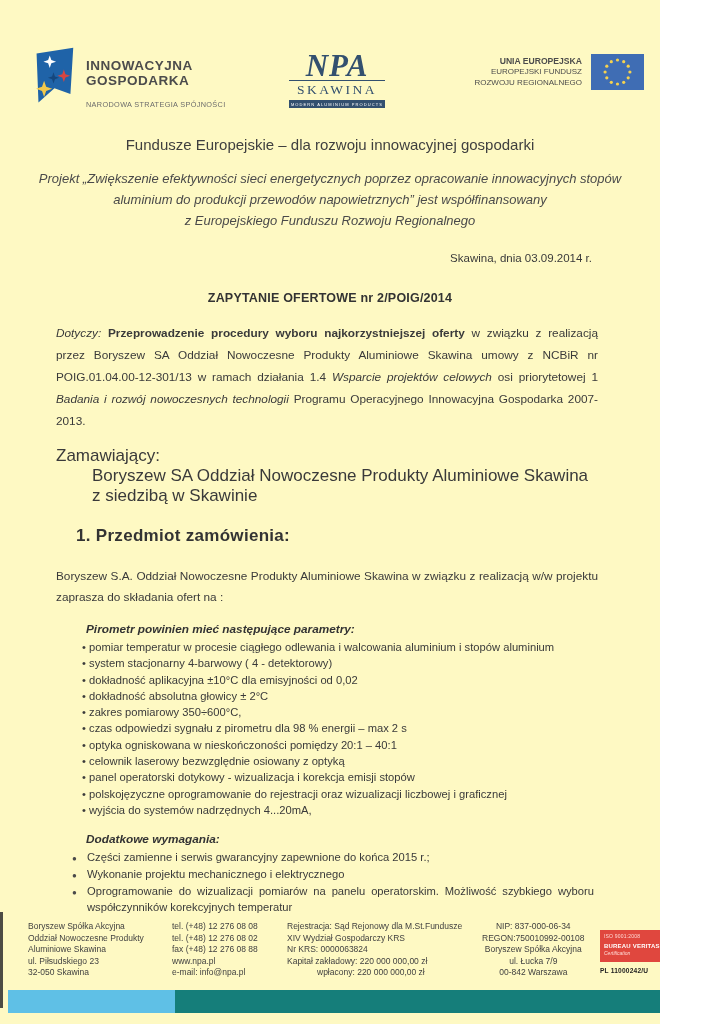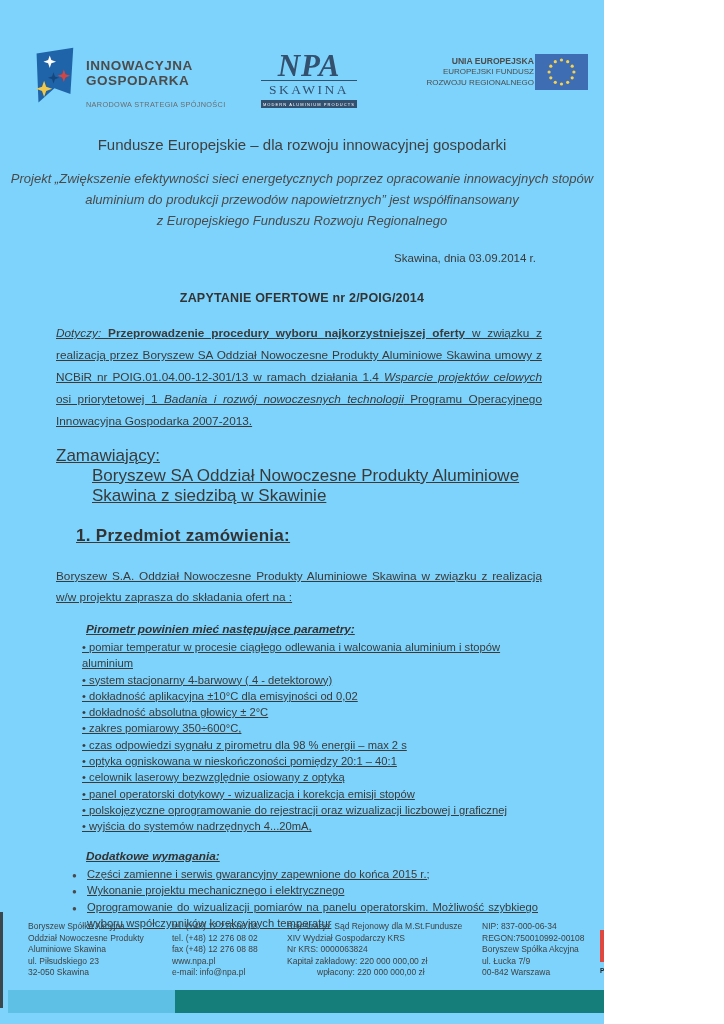--- a/index.html
+++ b/index.html
@@ -1,40 +1,40 @@
 <!DOCTYPE html>
 <html><head>
 <meta charset="utf-8">
 <style>
   html,body{margin:0;padding:0;background:#fff;}
   .page{
-    position:relative;width:604px;height:1024px;background:#7dd3fc;
+    position:relative;width:660px;height:1024px;background:#fef9c3;
     font-family:"Liberation Sans",sans-serif;color:#3a3a3a;overflow:hidden;
   }
   
   .logos{display:grid;grid-template-columns:1fr auto 1fr;align-items:flex-start;padding:46px 16px 0 30px;}
   .ig{display:flex;gap:9px;align-items:flex-start;}
   .ig-text{margin-top:12px;}
   .ig-name{font-weight:bold;font-size:13.5px;line-height:15px;color:#4c4c4c;letter-spacing:.5px;}
   .ig-sub{font-size:7.3px;color:#6b6b6b;margin-top:12px;letter-spacing:.35px;}
   .npa{text-align:center;margin-top:6px;}
   .npa-word{font-family:"Liberation Serif",serif;font-weight:bold;font-style:italic;font-size:31px;line-height:27px;color:#33506f;letter-spacing:1px;}
   .npa-skawina{font-family:"Liberation Serif",serif;font-size:13.5px;letter-spacing:2.5px;color:#33506f;border-top:1.5px solid #33506f;padding-top:1px;margin-top:1px;}
   .npa-bar{background:#33506f;color:#fff;font-size:4px;letter-spacing:1.1px;padding:1.5px 2px;margin-top:2px;white-space:nowrap;}
-  .eu{display:flex;gap:1px;justify-content:flex-end;align-items:flex-start;margin-top:8px;}
+  .eu{display:flex;gap:9px;justify-content:flex-end;align-items:flex-start;margin-top:8px;}
   .eu-text{text-align:right;color:#4c4c4c;margin-top:2px;}
   .eu-l1{font-weight:bold;font-size:8.6px;line-height:11px;}
   .eu-l2{font-size:8px;line-height:10.5px;}
   
   .doc-title{text-align:center;font-size:15px;margin-top:24px;color:#3f3f3f;}
   .project{font-style:italic;text-align:center;font-size:13px;line-height:21px;margin-top:15px;color:#4a4a4a;}
   .project span{display:block;}
   .date-line{text-align:right;padding-right:68px;margin-top:21px;font-size:11.5px;}
   .subject{font-weight:bold;text-align:center;font-size:12.5px;margin-top:27px;letter-spacing:.2px;color:#333;}
-  .content{padding:0 62px 0 56px;text-decoration:underline;}
+  .content{padding:0 62px 0 56px;}
   .dotyczy{margin-top:17px;text-align:justify;font-size:11.8px;line-height:22px;}
   .dotyczy .lbl{font-style:italic;}
   .dotyczy .b{font-weight:bold;}
   .dotyczy .i{font-style:italic;}
   .zam{margin-top:14px;font-size:17px;line-height:20px;}
   .zam-value{padding-left:36px;}
   .sec-heading{margin:20px 0 0 20px;font-size:17px;font-weight:bold;color:#333;letter-spacing:.3px;}
   .intro{margin-top:20px;text-align:justify;font-size:11.8px;line-height:21px;}
   .uklad{margin-top:15px;text-align:justify;font-size:11.8px;line-height:21px;}
   .uklad .b{font-weight:bold;}
@@ -45,21 +45,21 @@
   ul.dodatkowe li{position:relative;padding-left:15px;margin-bottom:1px;text-align:justify;padding-right:4px;}
   ul.dodatkowe li::before{content:"●";position:absolute;left:0;top:1px;font-size:8px;color:#4a4a4a;}
   
   .footer{position:absolute;left:0;top:916px;width:724px;height:75px;font-size:8.5px;line-height:11.6px;color:#3f3f3f;}
   .f-col{position:absolute;top:5px;}
   .f-col div{white-space:nowrap;}
   .f1{left:28px;}
   .f2{left:172px;}
   .f3{left:287px;}
   .f3 .indent{padding-left:30px;}
-  .f4{left:482px;}
+  .f4{left:482px;text-align:center;}
   .badge{position:absolute;left:600px;top:14px;width:78px;}
   .badge-red{position:relative;background:#e0473e;width:76px;height:32px;padding:3px 4px 0 4px;box-sizing:border-box;}
   .badge-red .t1{color:#ffd9d4;font-size:5px;line-height:7px;letter-spacing:.2px;}
   .badge-red .t2{color:#fff;font-weight:bold;font-size:6px;line-height:8px;margin-top:2px;letter-spacing:.2px;}
   .badge-red .t3{color:#ffd9d4;font-size:5px;line-height:7px;font-style:italic;}
   .seal{position:absolute;right:-24px;top:-9px;width:38px;height:48px;border-radius:50%;
         background:#1d1d1d;box-shadow:inset 0 0 0 3px #1d1d1d, inset 0 0 0 5px #e8e8e8, inset 0 0 0 13px #1d1d1d;}
   .badge-code{font-size:6.6px;font-weight:bold;color:#222;margin-top:3px;letter-spacing:.2px;}
   .bar{position:absolute;left:8px;top:990px;width:710px;height:23px;display:flex;}
   .bar-blue{width:167px;background:#5fc0e6;}

